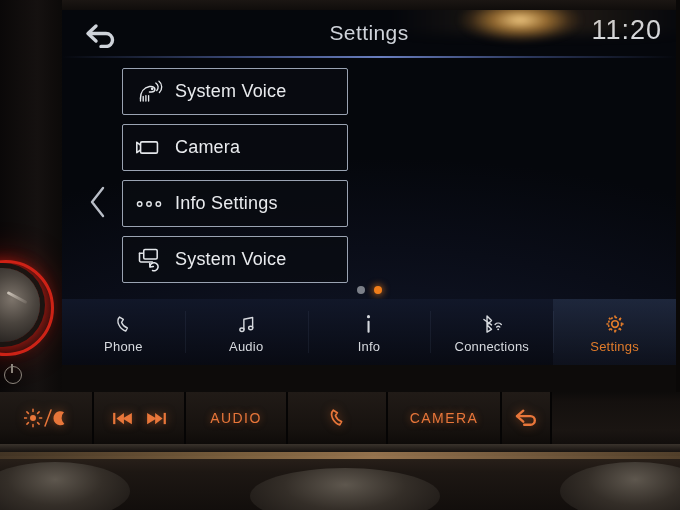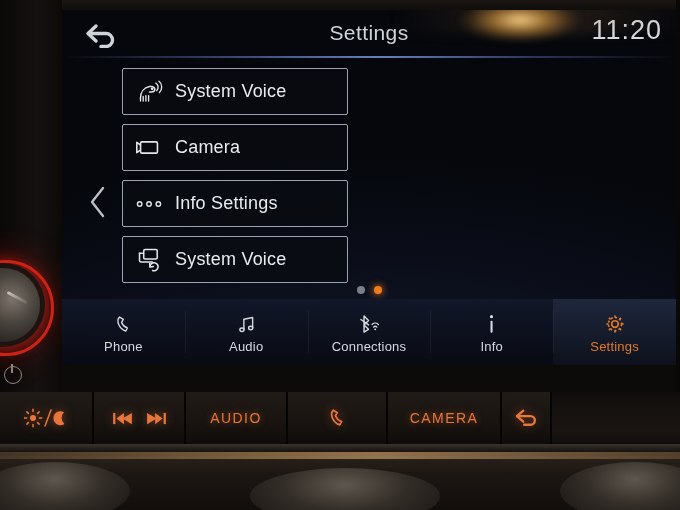--- a/index.html
+++ b/index.html
@@ -223,39 +223,39 @@
             <path d="M9 18 V6 L19 4 V16" fill="none" stroke="#d6d9de" stroke-width="1.6" stroke-linejoin="round"></path>
             <ellipse cx="6.8" cy="18" rx="2.4" ry="2" fill="none" stroke="#d6d9de" stroke-width="1.6"></ellipse>
             <ellipse cx="16.8" cy="16" rx="2.4" ry="2" fill="none" stroke="#d6d9de" stroke-width="1.6"></ellipse>
           </svg>
         </span>
         <span class="tab-label">Audio</span>
       </div>
 
       <div class="tab">
         <span class="tab-ico">
+          <svg viewBox="0 0 14 24" width="13" height="22">
+            <circle cx="7" cy="4" r="1.7" fill="#d6d9de"></circle>
+            <rect x="5.9" y="8.5" width="2.3" height="13" rx="1" fill="#d6d9de"></rect>
+          </svg>
+        </span>
+        <span class="tab-label">Info</span>
+      </div>
+
+      <div class="tab">
+        <span class="tab-ico">
           <svg viewBox="0 0 28 24" width="25" height="22">
             <path d="M9 3 L14 8 L9 13 L9 3 Z M9 13 L14 18 L9 21 L9 13" fill="none" stroke="#d6d9de" stroke-width="1.6" stroke-linejoin="round"></path>
             <path d="M5.5 7 L14 13" fill="none" stroke="#d6d9de" stroke-width="1.6" stroke-linecap="round"></path>
             <path d="M18 12.5 a5 5 0 0 1 7 0" fill="none" stroke="#d6d9de" stroke-width="1.5" stroke-linecap="round"></path>
             <path d="M19.8 15.3 a2.7 2.7 0 0 1 3.5 0" fill="none" stroke="#d6d9de" stroke-width="1.5" stroke-linecap="round"></path>
             <circle cx="21.5" cy="18" r="1.1" fill="#d6d9de"></circle>
           </svg>
         </span>
         <span class="tab-label">Connections</span>
-      </div>
-
-      <div class="tab">
-        <span class="tab-ico">
-          <svg viewBox="0 0 14 24" width="13" height="22">
-            <circle cx="7" cy="4" r="1.7" fill="#d6d9de"></circle>
-            <rect x="5.9" y="8.5" width="2.3" height="13" rx="1" fill="#d6d9de"></rect>
-          </svg>
-        </span>
-        <span class="tab-label">Info</span>
       </div>
 
       <div class="tab active">
         <span class="tab-ico">
           <svg viewBox="0 0 24 24" width="22" height="22">
             <g fill="none" stroke="#e07b2a" stroke-width="1.8">
               <circle cx="12" cy="12" r="3.6"></circle>
               <path d="M12 2.6 L12 5 M12 19 L12 21.4 M2.6 12 L5 12 M19 12 L21.4 12
                        M5.4 5.4 L7.1 7.1 M16.9 16.9 L18.6 18.6
                        M18.6 5.4 L16.9 7.1 M7.1 16.9 L5.4 18.6"></path>

